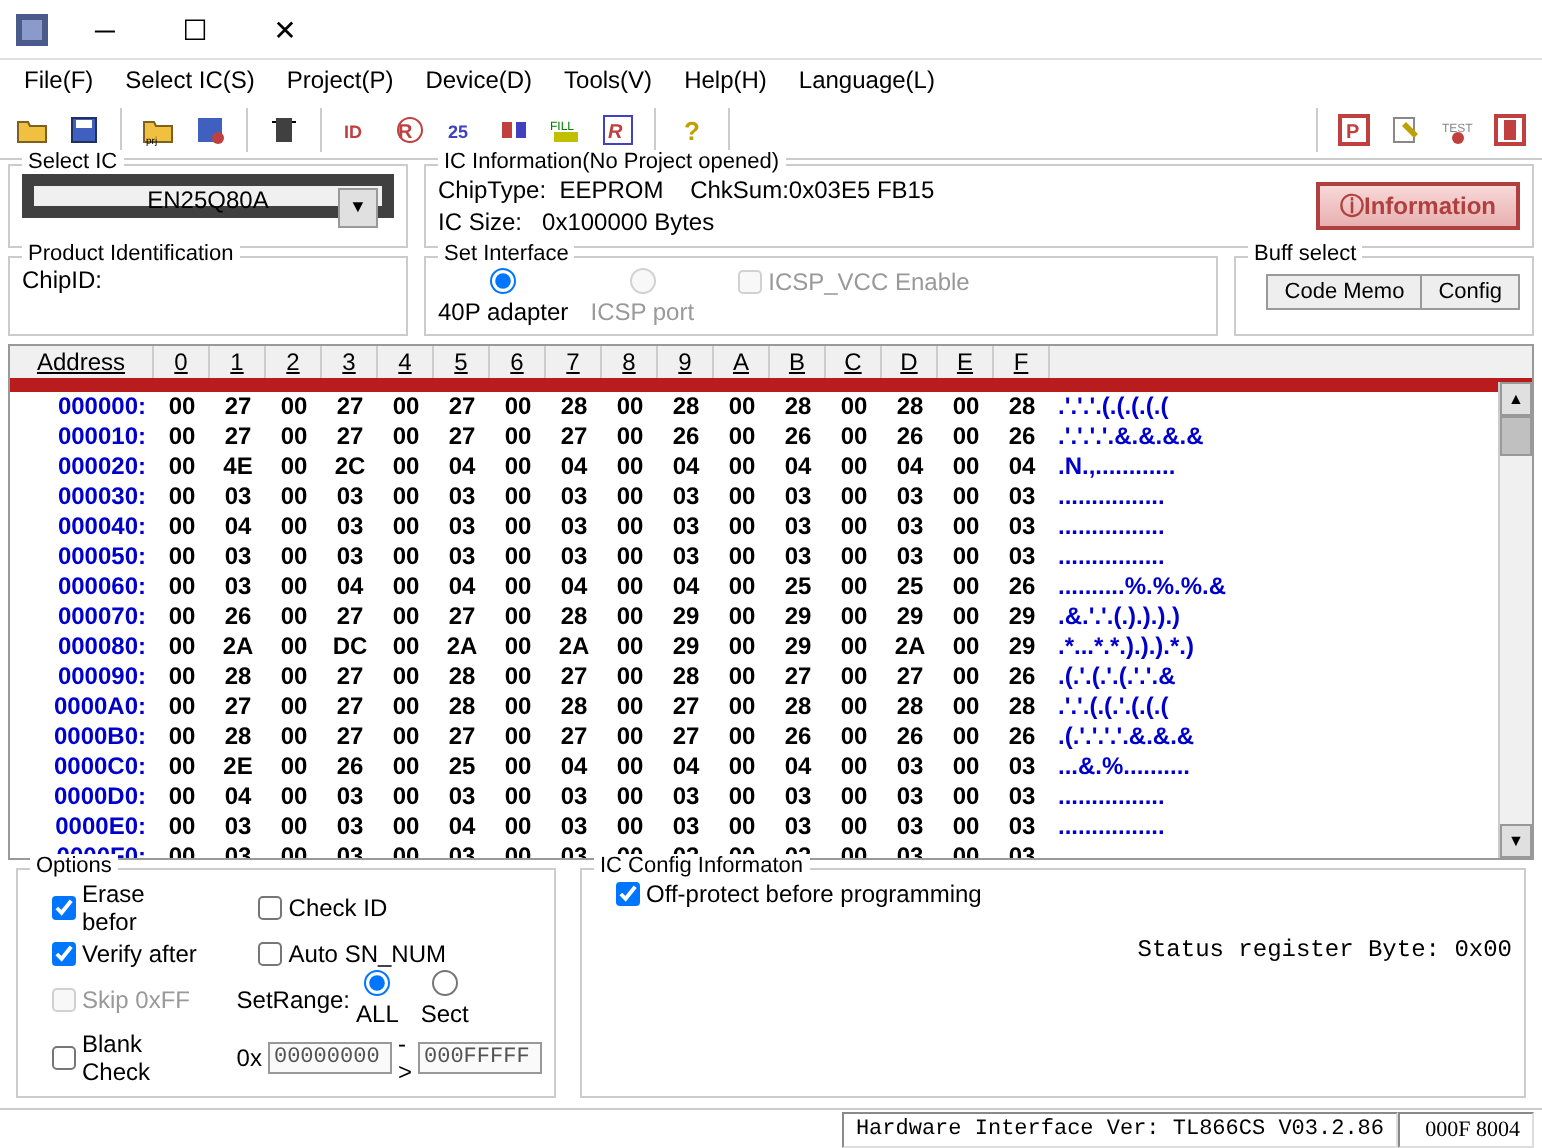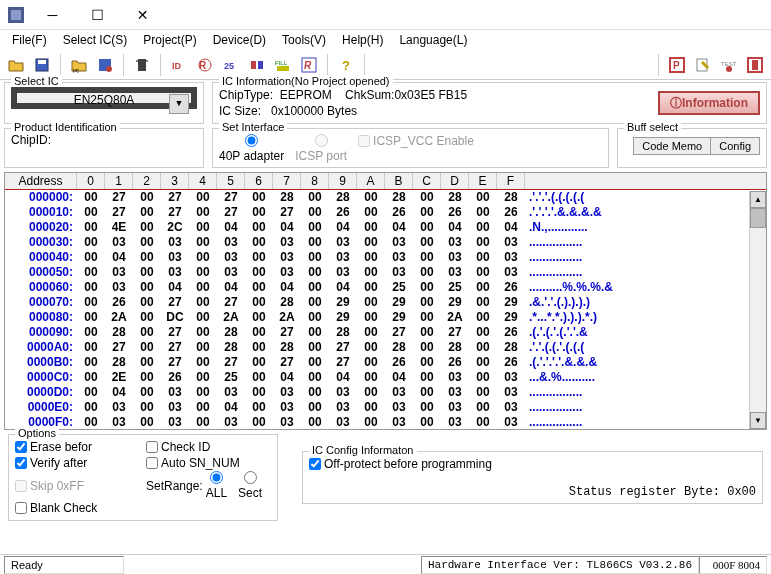--- a/index.html
+++ b/index.html
@@ -22,38 +22,38 @@
 .selectic select, .selectic .combo { width: 100%; height: 22px; border: 6px solid #404040; background: #f0f0f0; font-family: 'Courier New', monospace; font-size: 12px; text-align: center; position: relative; }
 .combo::after { content: '▼'; position: absolute; right: 2px; top: 1px; width: 18px; height: 18px; background: #e0e0e0; border: 1px solid #999; display: flex; align-items: center; justify-content: center; font-size: 9px; }
 .infobtn { display: inline-flex; align-items: center; justify-content: center; height: 24px; padding: 0 10px; border: 2px solid #b04040; background: linear-gradient(#f8d8d8,#e8b0b0); cursor: default; font-weight: bold; color: #b04040; font-size: 12px; }
 .icinfo-content { font-family: 'Courier New', monospace; font-size: 12px; line-height: 16px; }
 .row2 { display: flex; }
 .prodid { width: 200px; }
 .setif { flex: 1; }
 .buffsel { width: 150px; }
 .subtab { display: inline-block; padding: 2px 8px; border: 1px solid #999; background: #eee; font-size: 11px; cursor: default; margin-left: -1px; }
 .hex-area { border: 1px solid #999; margin: 2px 4px; height: 258px; overflow: hidden; position: relative; }
-.hex-header { display: flex; background: #f0f0f0; border-bottom: 1px solid #b91c1c; font-family: 'Courier New', monospace; font-size: 12px; }
+.hex-header { display: flex; background: #f0f0f0; border-bottom: 7px solid #b91c1c; font-family: 'Courier New', monospace; font-size: 12px; text-decoration: underline; }
 .hex-header .hcell { border-right: 1px solid #ccc; padding: 1px 2px; text-align: center; }
 .addr-col { width: 72px; }
 .byte-col { width: 28px; }
 .ascii-col { flex: 1; padding-left: 4px !important; text-align: left !important; }
 .hex-body { font-family: 'Courier New', monospace; font-size: 12px; line-height: 15px; }
 .hex-row { display: flex; white-space: pre; }
 .hex-row .addr { width: 72px; color: #0000cc; font-weight: bold; text-align: right; padding-right: 4px; }
 .hex-row .bytes { display: flex; }
 .hex-row .b { width: 28px; text-align: center; font-weight: bold; }
 .hex-row .ascii { padding-left: 4px; color: #0000cc; font-weight: bold; }
 .scrollbar-v { position: absolute; right: 0; top: 18px; bottom: 0; width: 17px; background: #f0f0f0; border-left: 1px solid #ccc; }
 .sb-btn { height: 17px; background: #e0e0e0; border: 1px solid #999; display: flex; align-items: center; justify-content: center; font-size: 8px; }
 .sb-thumb { height: 20px; background: #c0c0c0; border: 1px solid #999; margin-top: 0; }
-.bottom-row { display: flex; margin: 2px 4px; gap: 16px; align-items: center; }
+.bottom-row { display: flex; margin: 2px 4px; gap: 4px; }
 .options { width: 270px; }
 .icconfig { flex: 1; }
-.chk { display: flex; align-items: center; gap: 3px; font-family: 'Courier New', monospace; font-size: 12px; margin: 1px 0; }
+.chk { display: flex; align-items: center; gap: 3px; font-family: 'Courier New', monospace; font-size: 12px; margin: 1px 11px; }
 .chk input { width: 12px; height: 12px; }
 .opt-grid { display: grid; grid-template-columns: 1fr 1fr; gap: 0 6px; }
 .rng { display: flex; align-items: center; gap: 3px; font-family: 'Courier New', monospace; font-size: 12px; }
 .rng input[type=text] { width: 62px; font-family: inherit; font-size: 11px; height: 16px; border: 1px solid #999; padding: 0 2px; }
 .statusbar { position: absolute; bottom: 0; left: 0; right: 0; height: 20px; border-top: 1px solid #ccc; display: flex; align-items: center; font-size: 11px; padding: 0 4px; }
 .statusbar .cell { border: 1px inset #ddd; padding: 1px 6px; height: 18px; display: flex; align-items: center; }
 .radio { display: inline-flex; align-items: center; gap: 2px; font-family: 'Courier New', monospace; font-size: 12px; margin-right: 8px; flex-direction: column; }
 .disabled { color: #999; }
 .status-right { font-family: 'Courier New', monospace; font-size: 12px; }
 </style>
@@ -309,30 +309,35 @@
           </label>
         <label class="radio">
             <input type="radio" style="">
             <span>Sect</span>
           </label>
       </span>
       <label class="chk">
           <input type="checkbox" style="">
           <span>Blank Check</span>
         </label>
+      <span class="rng">
+        <span>0x</span>
+        <input type="text" disabled="" value="00000000" style="">
+        <span>-&gt;</span>
+        <input type="text" disabled="" value="000FFFFF" style="">
+      </span>
     </div>
   </div>
   <div class="fieldset icconfig">
     <span class="legend">IC Config Informaton</span>
     <label class="chk">
         <input type="checkbox" checked="" style="">
         <span>Off-protect before programming</span>
       </label>
     <div class="status-right" style="text-align:right;margin-top:14px">Status register Byte: 0x00</div>
   </div>
 </div>
 
 <div class="statusbar">
-  <span class="cell" style="width:120px">Ready</span>
   <span style="flex:1"></span>
   <span class="cell" style="font-family:'Courier New'">Hardware Interface Ver: TL866CS V03.2.86</span>
   <span class="cell" style="width:68px;font-family:Liberation Serif, serif;justify-content:flex-end">000F 8004</span>
 </div>
 
 </body></html>

